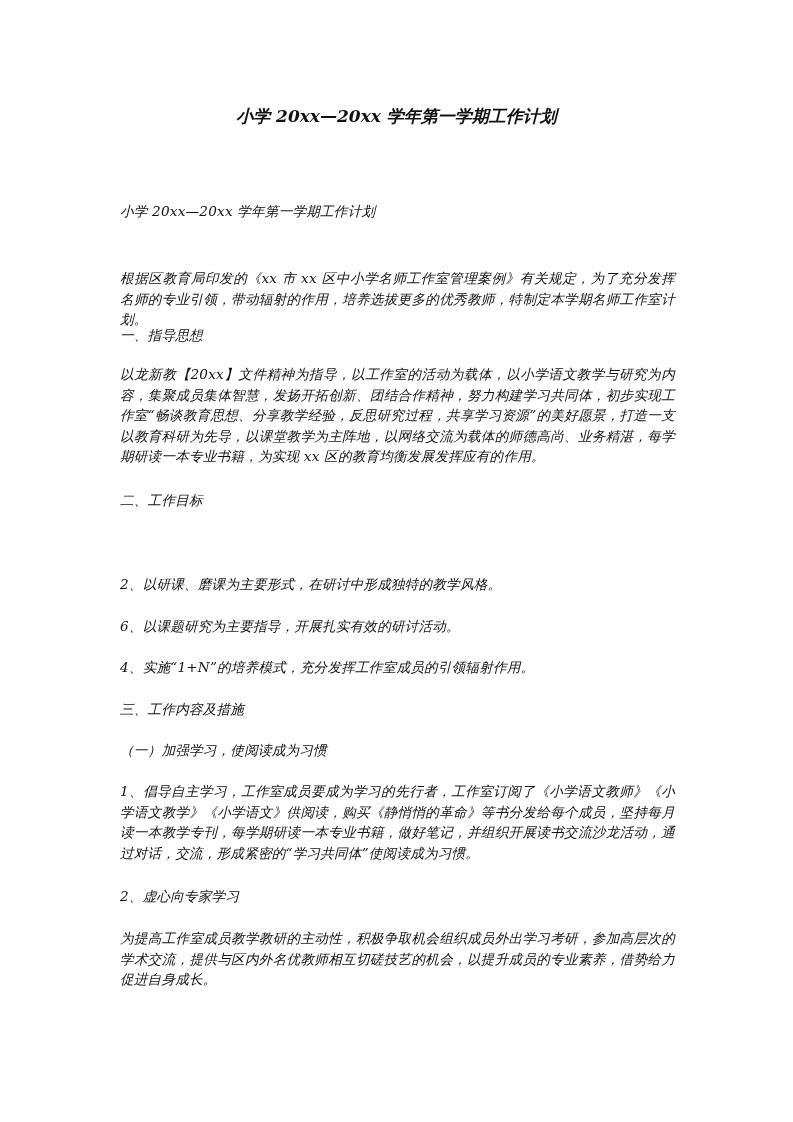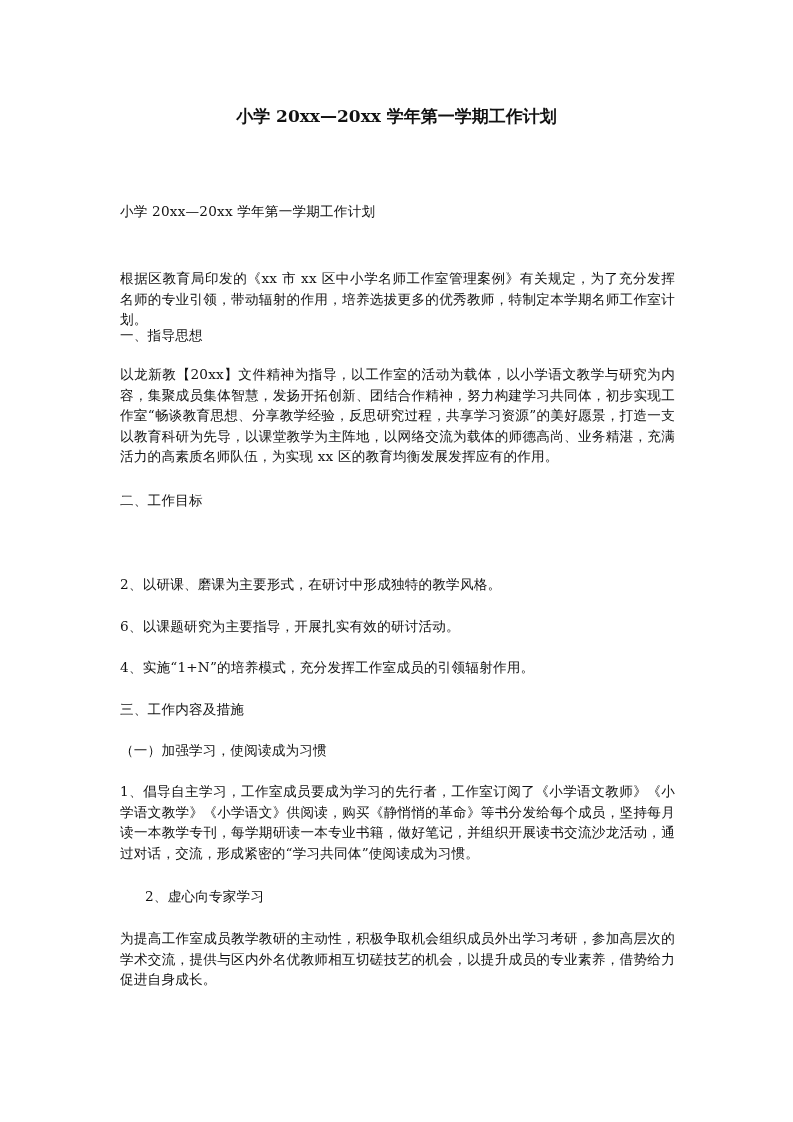--- a/index.html
+++ b/index.html
@@ -1,40 +1,40 @@
 <!DOCTYPE html>
 <html><head>
 <meta charset="utf-8">
 <style>
   html, body { margin: 0; padding: 0; background: #ffffff; }
   body {
     width: 793px; height: 1122px; position: relative; overflow: hidden;
     font-family: "DejaVu Serif", "Liberation Serif", serif;
     color: #111111;
   }
-  .page { position: absolute; left: 0; top: 0; width: 793px; height: 1122px; background: #fff; }
+  .page { position: absolute; left: 0; top: 0; width: 793px; height: 1122px; background: #fff; font-style: italic; }
   .title {
     position: absolute; left: 0; top: 104px; width: 793px; text-align: center;
     font-size: 17px; font-weight: bold; letter-spacing: 0px; line-height: 24px;
   }
   .p { position: absolute; left: 120px; width: 555px; margin: 0;
        font-size: 13.6px; line-height: 20.5px; text-align: justify; letter-spacing: 0.2px; }
 </style>
 </head>
 <body>
 
 <div class="page">
   <div class="title">小学 20xx—20xx 学年第一学期工作计划</div>
 
   <p class="p" style="top:201px;">小学 20xx—20xx 学年第一学期工作计划</p>
   <p class="p" style="top:240px;margin-top:28px;">根据区教育局印发的《xx 市 xx 区中小学名师工作室管理案例》有关规定，为了充分发挥名师的专业引领，带动辐射的作用，培养选拔更多的优秀教师，特制定本学期名师工作室计划。</p>
   <p class="p" style="top:325px;">一、指导思想</p>
-  <p class="p" style="top:364px;">以龙新教【20xx】文件精神为指导，以工作室的活动为载体，以小学语文教学与研究为内容，集聚成员集体智慧，发扬开拓创新、团结合作精神，努力构建学习共同体，初步实现工作室“畅谈教育思想、分享教学经验，反思研究过程，共享学习资源”的美好愿景，打造一支以教育科研为先导，以课堂教学为主阵地，以网络交流为载体的师德高尚、业务精湛，充满活力的高素质名师队伍，为实现 xx 区的教育均衡发展发挥应有的作用。</p>
+  <p class="p" style="top:364px;">以龙新教【20xx】文件精神为指导，以工作室的活动为载体，以小学语文教学与研究为内容，集聚成员集体智慧，发扬开拓创新、团结合作精神，努力构建学习共同体，初步实现工作室“畅谈教育思想、分享教学经验，反思研究过程，共享学习资源”的美好愿景，打造一支以教育科研为先导，以课堂教学为主阵地，以网络交流为载体的师德高尚、业务精湛，每学期研读一本专业书籍，为实现 xx 区的教育均衡发展发挥应有的作用。</p>
   <p class="p" style="top:490px;">二、工作目标</p>
   <p class="p" style="top:574px;">2、以研课、磨课为主要形式，在研讨中形成独特的教学风格。</p>
   <p class="p" style="top:616px;">6、以课题研究为主要指导，开展扎实有效的研讨活动。</p>
   <p class="p" style="top:657px;">4、实施“1+N”的培养模式，充分发挥工作室成员的引领辐射作用。</p>
   <p class="p" style="top:699px;">三、工作内容及措施</p>
   <p class="p" style="top:740px;">（一）加强学习，使阅读成为习惯</p>
   <p class="p" style="top:781px;">1、倡导自主学习，工作室成员要成为学习的先行者，工作室订阅了《小学语文教师》《小学语文教学》《小学语文》供阅读，购买《静悄悄的革命》等书分发给每个成员，坚持每月读一本教学专刊，每学期研读一本专业书籍，做好笔记，并组织开展读书交流沙龙活动，通过对话，交流，形成紧密的“学习共同体”使阅读成为习惯。</p>
-  <p class="p" style="top:886px;margin-left:25px;">2、虚心向专家学习</p>
+  <p class="p" style="top:886px;">2、虚心向专家学习</p>
   <p class="p" style="top:928px;">为提高工作室成员教学教研的主动性，积极争取机会组织成员外出学习考研，参加高层次的学术交流，提供与区内外名优教师相互切磋技艺的机会，以提升成员的专业素养，借势给力促进自身成长。</p>
 </div>
 
 </body></html>

